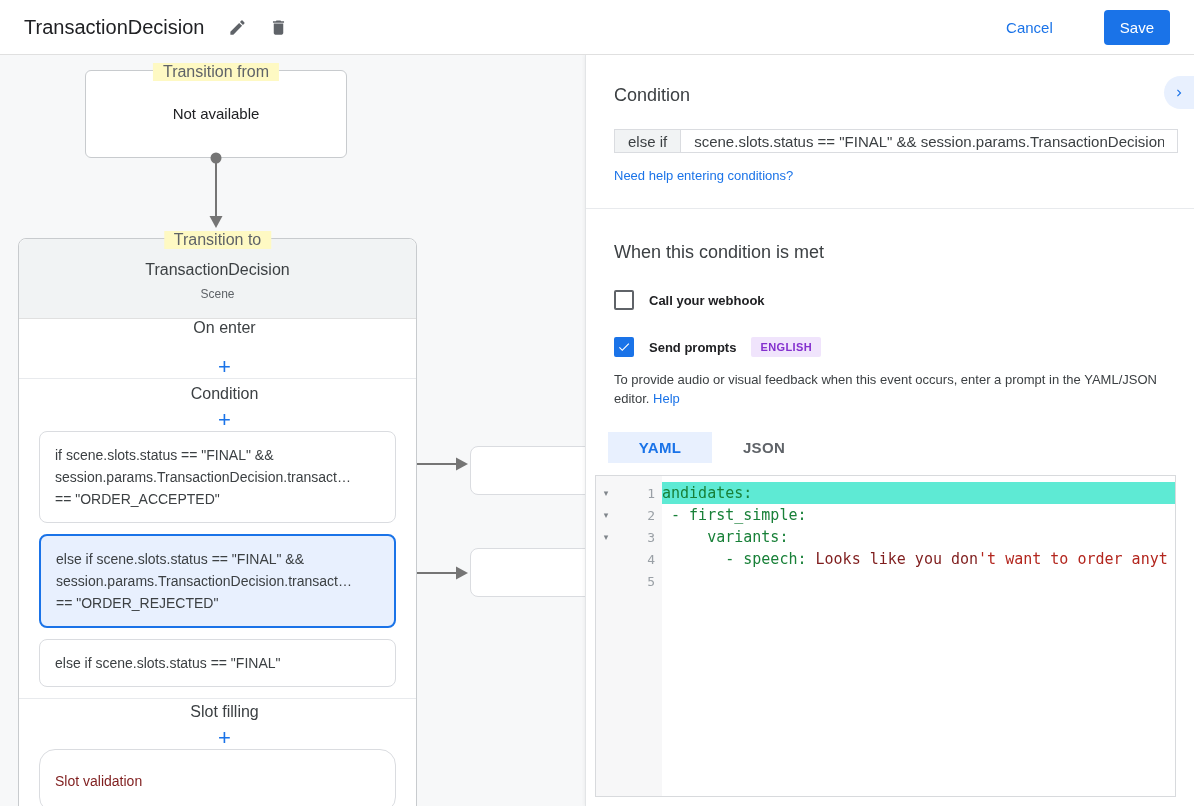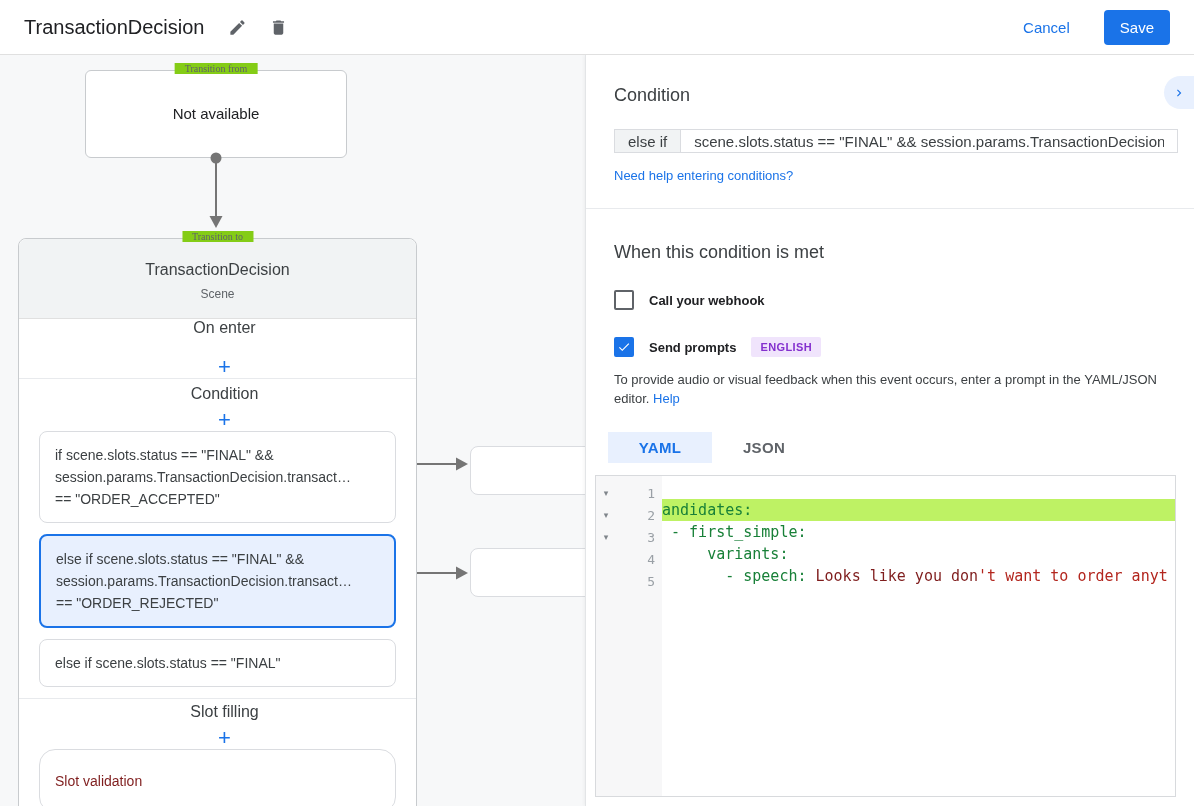--- a/index.html
+++ b/index.html
@@ -7,33 +7,33 @@
     font-family:"Liberation Sans", sans-serif; color:#3c4043; }
 
   
   .topbar { height:55px; display:flex; align-items:center; padding:0 24px;
     border-bottom:1px solid #e0e0e0; background:#fff; position:relative; z-index:30; }
   .page-title { font-size:20px; color:#202124; font-weight:400; margin-right:18px; }
   .icon-btn { background:none; border:none; cursor:pointer; padding:6px; display:flex; align-items:center; }
   .icon-btn svg { fill:#5f6368; }
   .topbar-spacer { flex:1; }
   .btn-text { background:none; border:none; color:#1a73e8; font-size:15px; font-weight:500;
-    font-family:inherit; cursor:pointer; margin-right:34px; }
+    font-family:inherit; cursor:pointer; margin-right:51px; }
   .btn-primary { background:#1a73e8; color:#fff; border:none; border-radius:4px;
     font-size:15px; font-weight:500; font-family:inherit; padding:9px 16px; cursor:pointer; }
 
   
   .main { position:relative; height:751px; background:#f7f8f9; overflow:hidden; }
 
   
   .canvas { position:absolute; inset:0; }
   .tf-box { position:absolute; left:85px; top:15px; width:262px; height:88px;
     background:#fff; border:1px solid #c8cbce; border-radius:6px; }
   .box-legend { position:absolute; top:-8px; left:50%; transform:translateX(-50%);
-    background:#84cc16; padding:0 10px; font-size:10px; color:#5f6368; white-space:nowrap;font-family:Liberation Serif, serif; }
+    background:#fef9c3; padding:0 10px; font-size:16px; color:#5f6368; white-space:nowrap; }
   .tf-text { position:absolute; top:34px; width:100%; text-align:center; font-size:15px; color:#202124; }
 
   .scene-card { position:absolute; left:18px; top:183px; width:399px; height:600px;
     background:#fff; border:1px solid #c8cbce; border-radius:8px; }
   .scene-header { height:80px; background:#f1f3f4; border-bottom:1px solid #e0e0e0;
     border-radius:8px 8px 0 0; text-align:center; padding-top:22px; }
   .scene-name { font-size:16px; color:#3c4043; }
   .scene-type { font-size:12px; color:#5f6368; margin-top:8px; }
   .card-row { display:flex; align-items:center; justify-content:space-between;
     padding:0 20px 0 34px;flex-direction:column; }
@@ -95,21 +95,21 @@
   .editor { margin:12px 18px 0 9px; height:322px; border:1px solid #d8dadd;
     background:#fff; display:flex; overflow:hidden; }
   .gutter { width:66px; background:#f7f7f8; flex:none; padding-top:6px; }
   .gutter-line { height:22px; display:flex; align-items:center; }
   .fold { width:20px; text-align:center; font-size:9px; color:#80868b; cursor:pointer; }
   .lnum { flex:1; text-align:right; padding-right:7px; font-size:13px; color:#9aa0a6;
     font-family:"DejaVu Sans Mono", monospace; }
   .code-area { flex:1; padding-top:6px; overflow:hidden;
     font-family:"DejaVu Sans Mono", monospace; font-size:15px; }
   .code-line { height:22px; line-height:22px; white-space:pre; }
-  .code-line.active-line { background:#bef264;margin-top:17px; }
+  .code-line.active-line { background:#5eead4; }
   .tok-key { color:#188038; }
   .tok-plain { color:#7f1d1d; }
   .tok-str { color:#b3261e; }
 </style>
 </head>
 <body>
 
 <div class="topbar">
   <span class="page-title">TransactionDecision</span>
   <button class="icon-btn">

